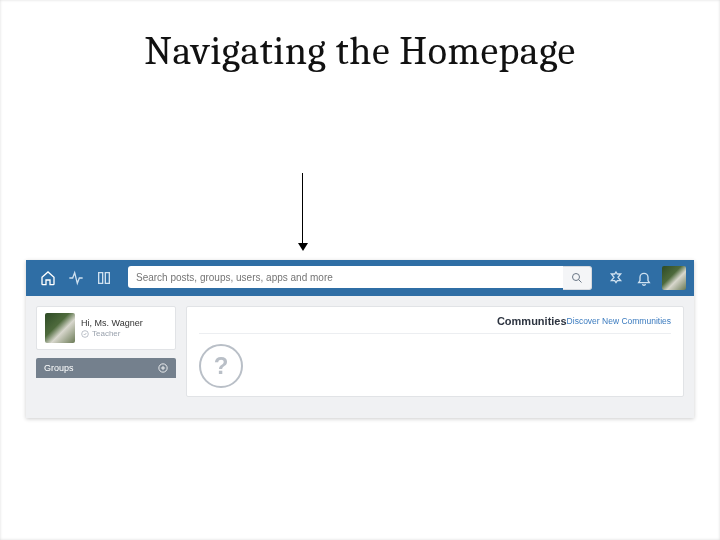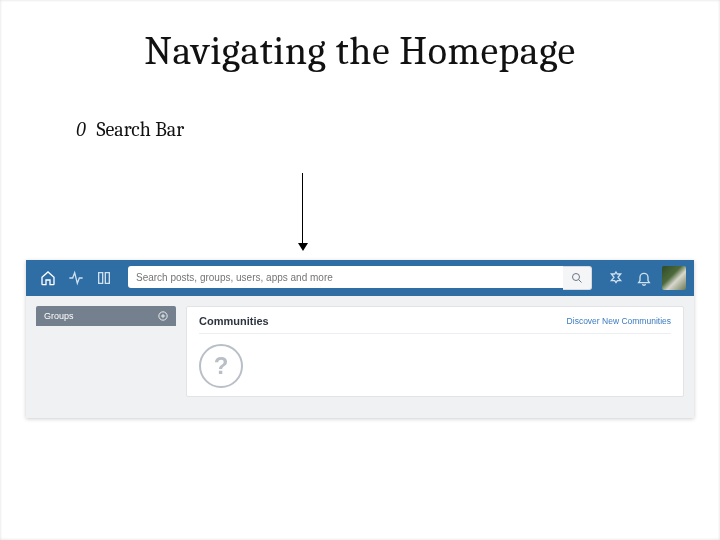--- a/index.html
+++ b/index.html
@@ -200,21 +200,21 @@
   .main-col {
     flex: 1;
     background: #fff;
     border: 1px solid #e1e3e6;
     border-radius: 2px;
     padding: 8px 12px;
     position: relative;
   }
   .main-head {
     display: flex;
-    justify-content: space-between;
+    justify-content: flex-end;
     align-items: center;
     border-bottom: 1px solid #eceef1;
     padding-bottom: 6px;
     margin-bottom: 10px;
   }
   .main-title {
     font-size: 11px;
     font-weight: 600;
     color: #2d3440;
   }
@@ -246,24 +246,20 @@
     line-height: 1.5;
   }
 </style>
 </head>
 <body>
 
 <div class="slide">
 
   <div class="title">Navigating the Homepage</div>
 
-  <div class="bullet-row">
-    <span class="bullet-zero">0</span>
-    <span>Search Bar</span>
-  </div>
 
   <div class="arrow-line"></div>
   <div class="arrow-head"></div>
 
   <div class="shot">
 
     <div class="topbar">
       <div class="icon-btn home-active">
         <svg width="16" height="16" viewBox="0 0 24 24" fill="none" stroke="currentColor" stroke-width="2">
             <path d="M3 11l9-8 9 8v10a1 1 0 0 1-1 1h-5v-7h-6v7H4a1 1 0 0 1-1-1z"></path>
@@ -299,20 +295,33 @@
         <svg width="16" height="16" viewBox="0 0 24 24" fill="none" stroke="currentColor" stroke-width="2">
             <path d="M18 16v-5a6 6 0 1 0-12 0v5l-2 3h16zM10 21a2 2 0 0 0 4 0"></path>
           </svg>
       </div>
       <div class="avatar-top"></div>
     </div>
 
     <div class="body-row">
 
       <div class="left-col">
+        <div class="profile-card">
+          <div class="avatar-sm"></div>
+          <div>
+            <div class="greet">Hi, Ms. Wagner</div>
+            <div class="role">
+              <svg width="8" height="8" viewBox="0 0 24 24" fill="none" stroke="currentColor" stroke-width="2">
+                  <circle cx="12" cy="12" r="10"></circle>
+                  <polyline points="8 12 11 15 16 9"></polyline>
+                </svg>
+              <span>Teacher</span>
+            </div>
+          </div>
+        </div>
 
         <div>
           <div class="groups-head">
             <span>Groups</span>
             <svg width="10" height="10" viewBox="0 0 24 24" fill="none" stroke="currentColor" stroke-width="2">
                 <circle cx="12" cy="12" r="10"></circle>
                 <line x1="12" y1="7" x2="12" y2="17"></line>
                 <line x1="7" y1="12" x2="17" y2="12"></line>
               </svg>
           </div>

